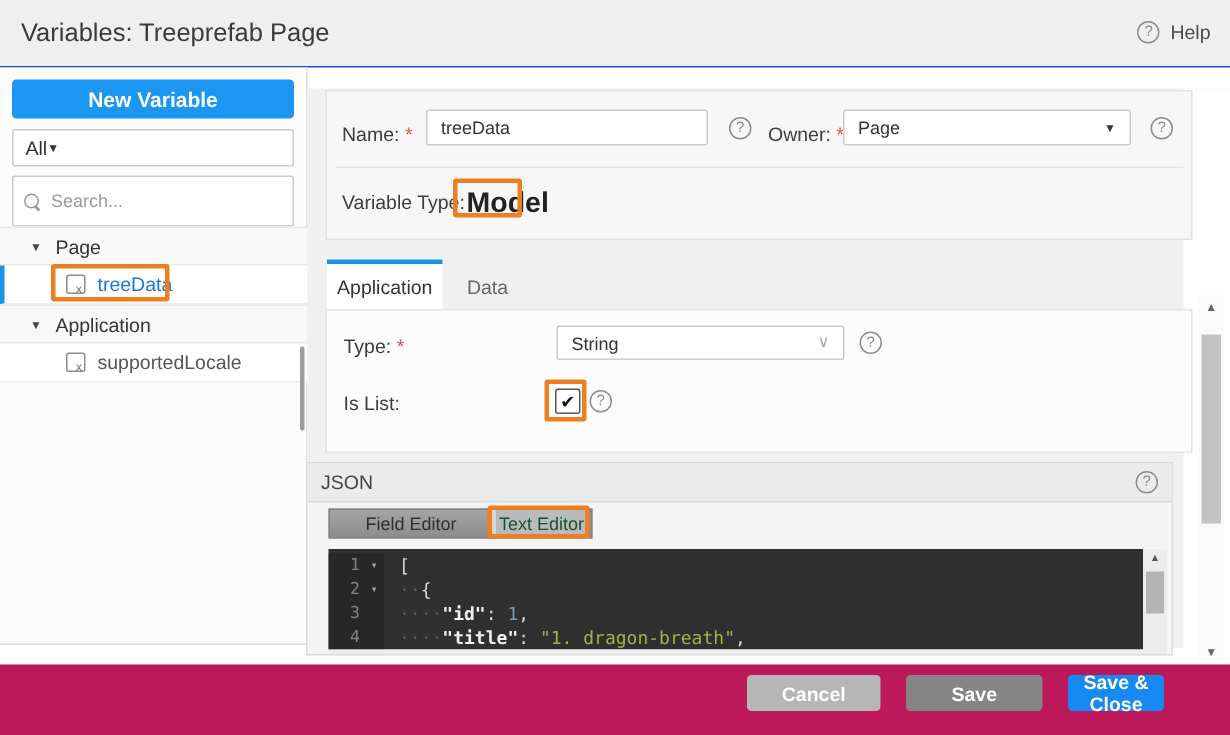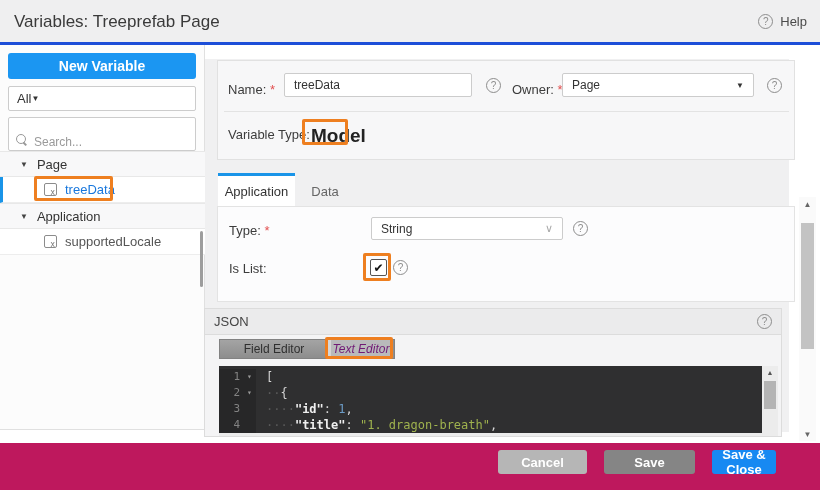--- a/index.html
+++ b/index.html
@@ -1,36 +1,36 @@
 <!DOCTYPE html>
 <html><head>
 <meta charset="utf-8">
 <style>
   html,body{margin:0;padding:0;}
   .page{position:relative;width:820px;height:490px;background:#fff;overflow:hidden;
         font-family:"Liberation Sans",sans-serif;-webkit-font-smoothing:antialiased;}
   .page *{box-sizing:border-box;}
 
   
-  .hdr{position:absolute;left:0;top:0;width:820px;height:45px;background:#efeff0;border-bottom:3px solid #1d4ed8;}
+  .hdr{position:absolute;left:0;top:0;width:820px;height:45px;background:#efeff0;border-bottom:1px solid #1d4ed8;}
   .hdr-title{position:absolute;left:14px;top:12px;font-size:17px;color:#3a3a3a;}
   .hdr-help{position:absolute;right:13px;top:14px;display:flex;align-items:center;gap:7px;font-size:13px;color:#4a4a4a;}
   .q{display:inline-flex;width:15px;height:15px;border:1px solid #8d8d8d;border-radius:50%;
      align-items:center;justify-content:center;font-size:10px;color:#8d8d8d;background:transparent;flex:0 0 auto;}
 
   
   .sidebar{position:absolute;left:0;top:45px;width:205px;height:385px;background:#fcfcfc;
            border-right:1px solid #e0e0e0;border-bottom:1px solid #e0e0e0;}
   .btn-new{position:absolute;left:8px;top:8px;width:188px;height:26px;background:#1b96f2;color:#fff;
            font-weight:bold;font-size:14px;border:none;border-radius:3px;display:flex;align-items:center;justify-content:center;font-family:inherit;}
   .sel-all{position:absolute;left:8px;top:41px;width:188px;height:25px;background:#fff;border:1px solid #ccc;border-radius:2px;
            font-size:13px;color:#333;display:flex;align-items:center;padding:0 8px;}
   .caret{font-size:8px;color:#333;}
   .search{position:absolute;left:8px;top:72px;width:188px;height:25px;background:#fff;border:1px solid #ccc;border-radius:2px;
-          display:flex;align-items:flex-start;gap:6px;padding:16px 7px;}
+          display:flex;align-items:center;gap:6px;padding:16px 7px;}
   .search input{border:none;outline:none;font-size:12px;color:#555;width:150px;background:transparent;font-family:inherit;}
   .search input::placeholder{color:#9a9a9a;}
   .mag{width:10px;height:10px;border:1.5px solid #999;border-radius:50%;position:relative;flex:0 0 auto;}
   .mag::after{content:"";position:absolute;width:4px;height:1.5px;background:#999;transform:rotate(45deg);left:6px;top:8px;}
   .tree-h{position:absolute;left:0;width:205px;height:26px;background:#f8f8f9;border-top:1px solid #e8e8e8;border-bottom:1px solid #e8e8e8;
           display:flex;align-items:center;gap:9px;padding-left:20px;font-size:13px;color:#333;}
   .tri{font-size:8px;color:#444;}
   .h-page{top:106px;} .h-app{top:158px;}
   .tree-i{position:absolute;left:0;width:205px;height:26px;background:#fff;border-bottom:1px solid #ededed;
           display:flex;align-items:center;gap:8px;padding-left:44px;font-size:13px;color:#555;}
@@ -78,21 +78,21 @@
             display:flex;align-items:center;justify-content:center;font-size:12px;color:#111;}
   .q-islist{position:absolute;left:175px;top:53px;}
 
   
   .panel-json{position:absolute;left:204px;top:308px;width:578px;height:129px;background:#f4f4f5;border:1px solid #dcdcdc;overflow:hidden;}
   .json-hd{position:absolute;left:0;top:0;width:100%;height:26px;background:#ebebec;border-bottom:1px solid #dcdcdc;
            display:flex;align-items:center;justify-content:space-between;padding:0 9px;font-size:13px;color:#444;}
   .seg{position:absolute;left:14px;top:30px;width:176px;height:20px;background:#8f8f8f;display:flex;font-size:12px;border:1px solid #828282;}
   .seg-field{width:108px;background:linear-gradient(#a4a4a4,#8d8d8d);color:#2f2f2f;display:flex;align-items:center;justify-content:center;}
   .seg-div{width:3px;background:#d6d6d6;}
-  .seg-text{width:60px;background:#b9babb;color:#701a75;display:flex;align-items:center;justify-content:center;font-style:italic;}
+  .seg-text{width:60px;background:#b9babb;color:#14532d;display:flex;align-items:center;justify-content:center;}
 
   .editor{position:absolute;left:14px;top:57px;width:546px;height:67px;background:#2f2f30;overflow:hidden;
           font-family:"DejaVu Sans Mono",monospace;font-size:12px;padding-top:3px;}
   .cl{display:flex;height:16px;line-height:16px;}
   .g{width:24px;flex:0 0 auto;text-align:right;color:#838383;background:#272728;font-size:11px;padding-right:3px;}
   .fold{width:13px;flex:0 0 auto;color:#9a9a9a;background:#272728;font-size:8px;text-align:center;line-height:16px;}
   .code{padding-left:10px;white-space:pre;}
   .ws{color:#595959;}
   .tk-key{color:#efefef;font-weight:bold;}
   .tk-punct{color:#d5d5d5;}

